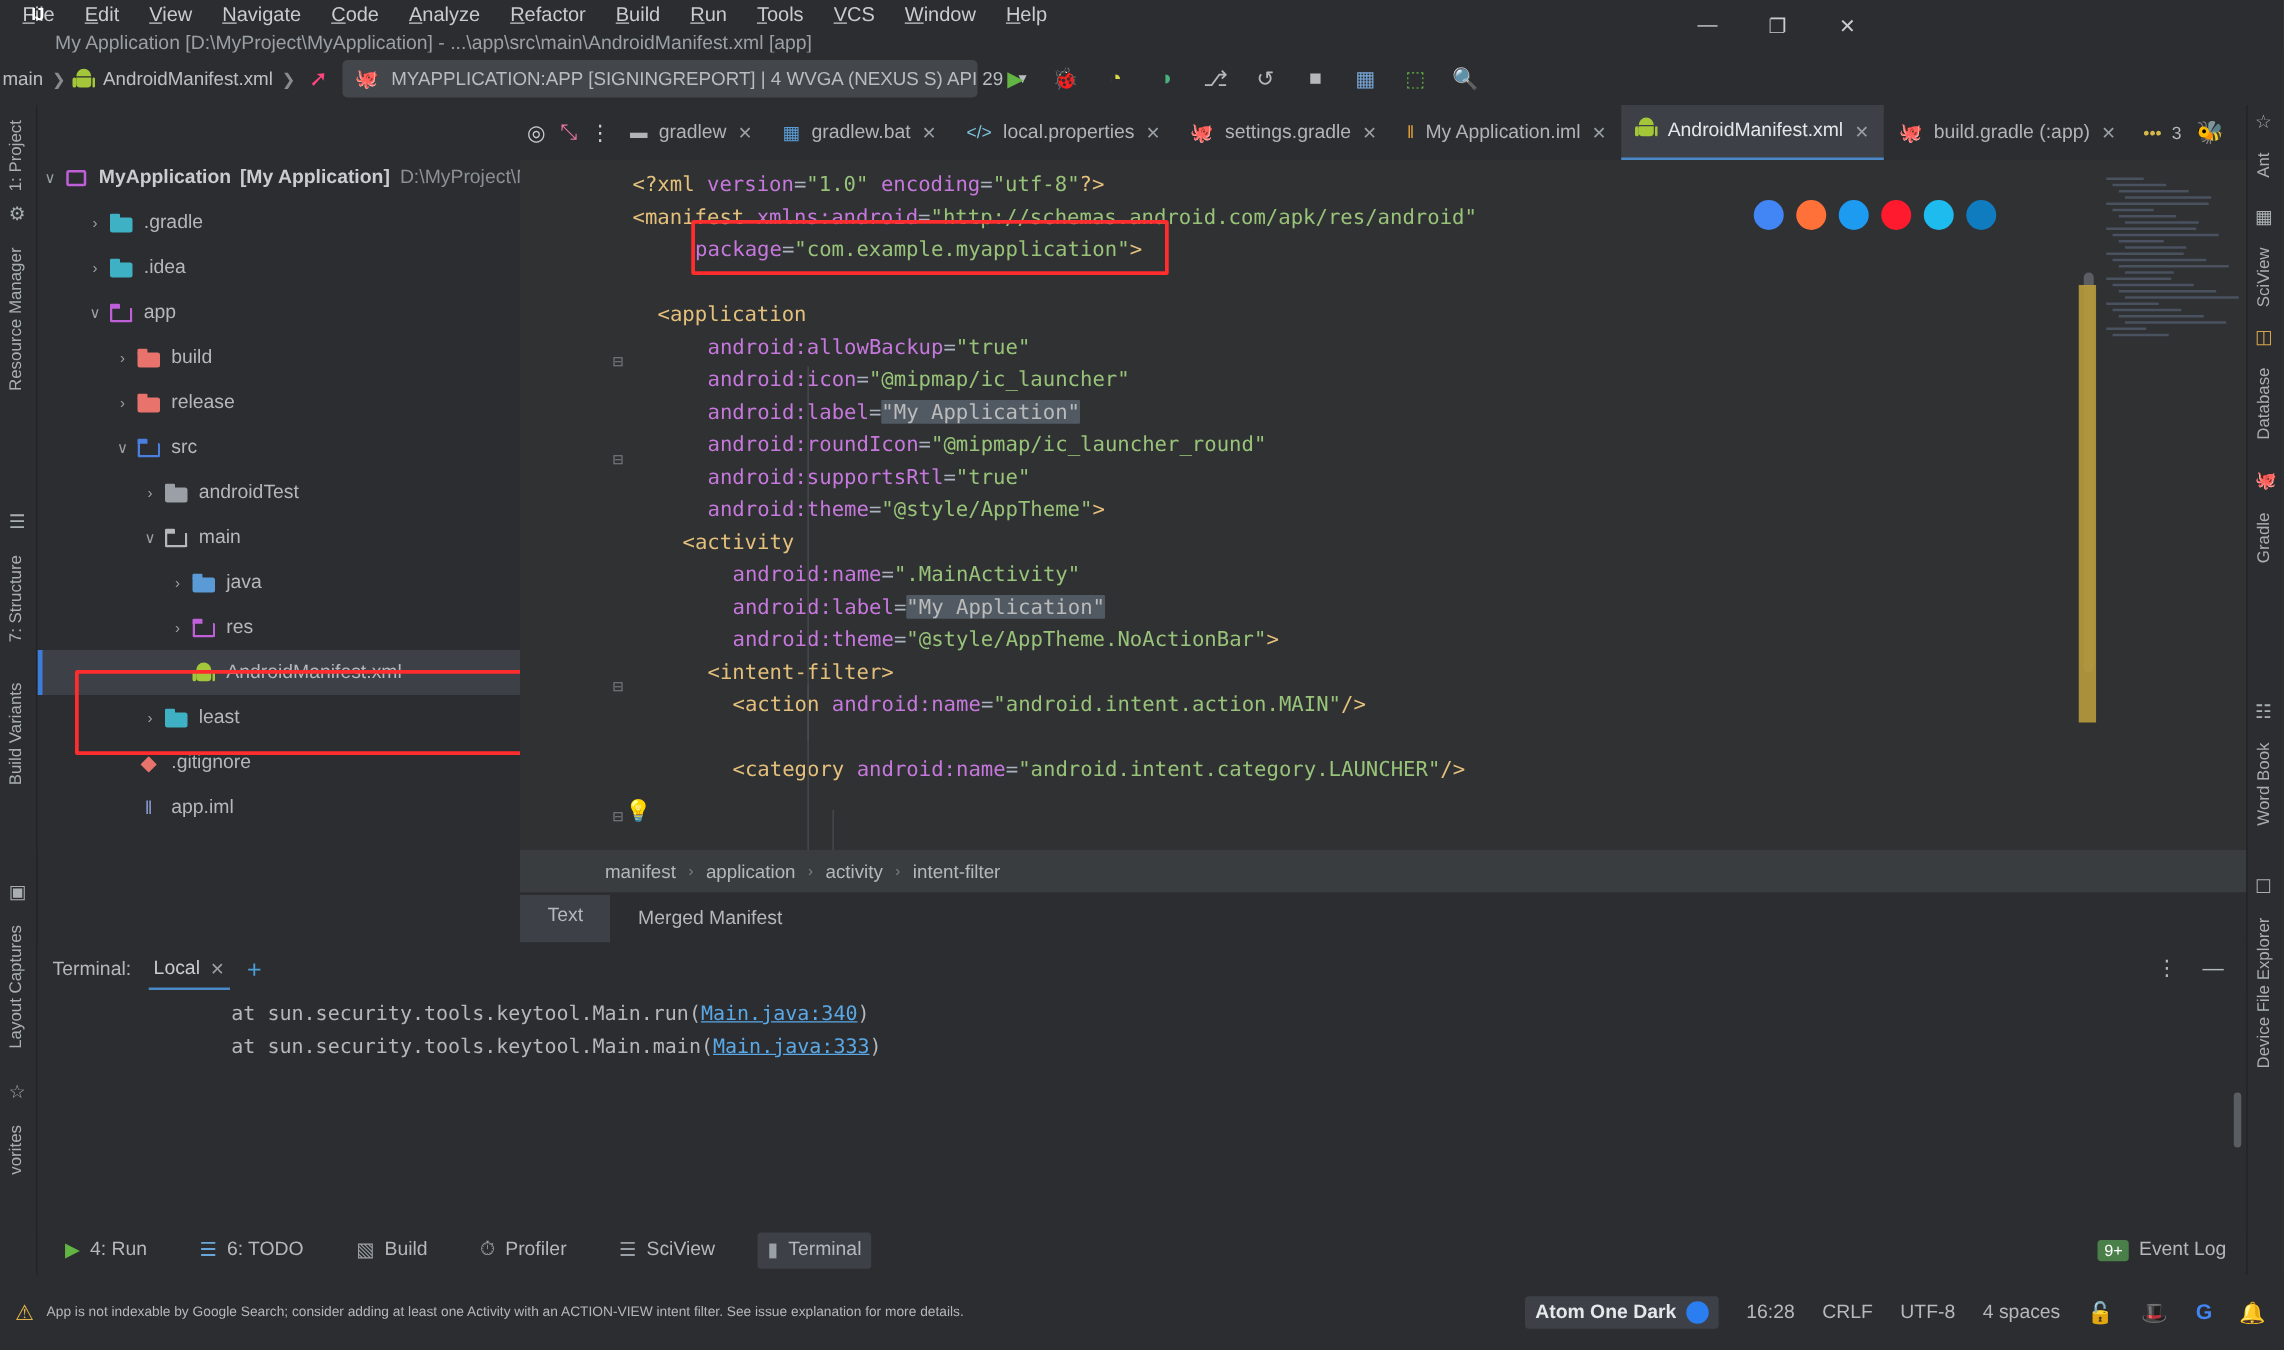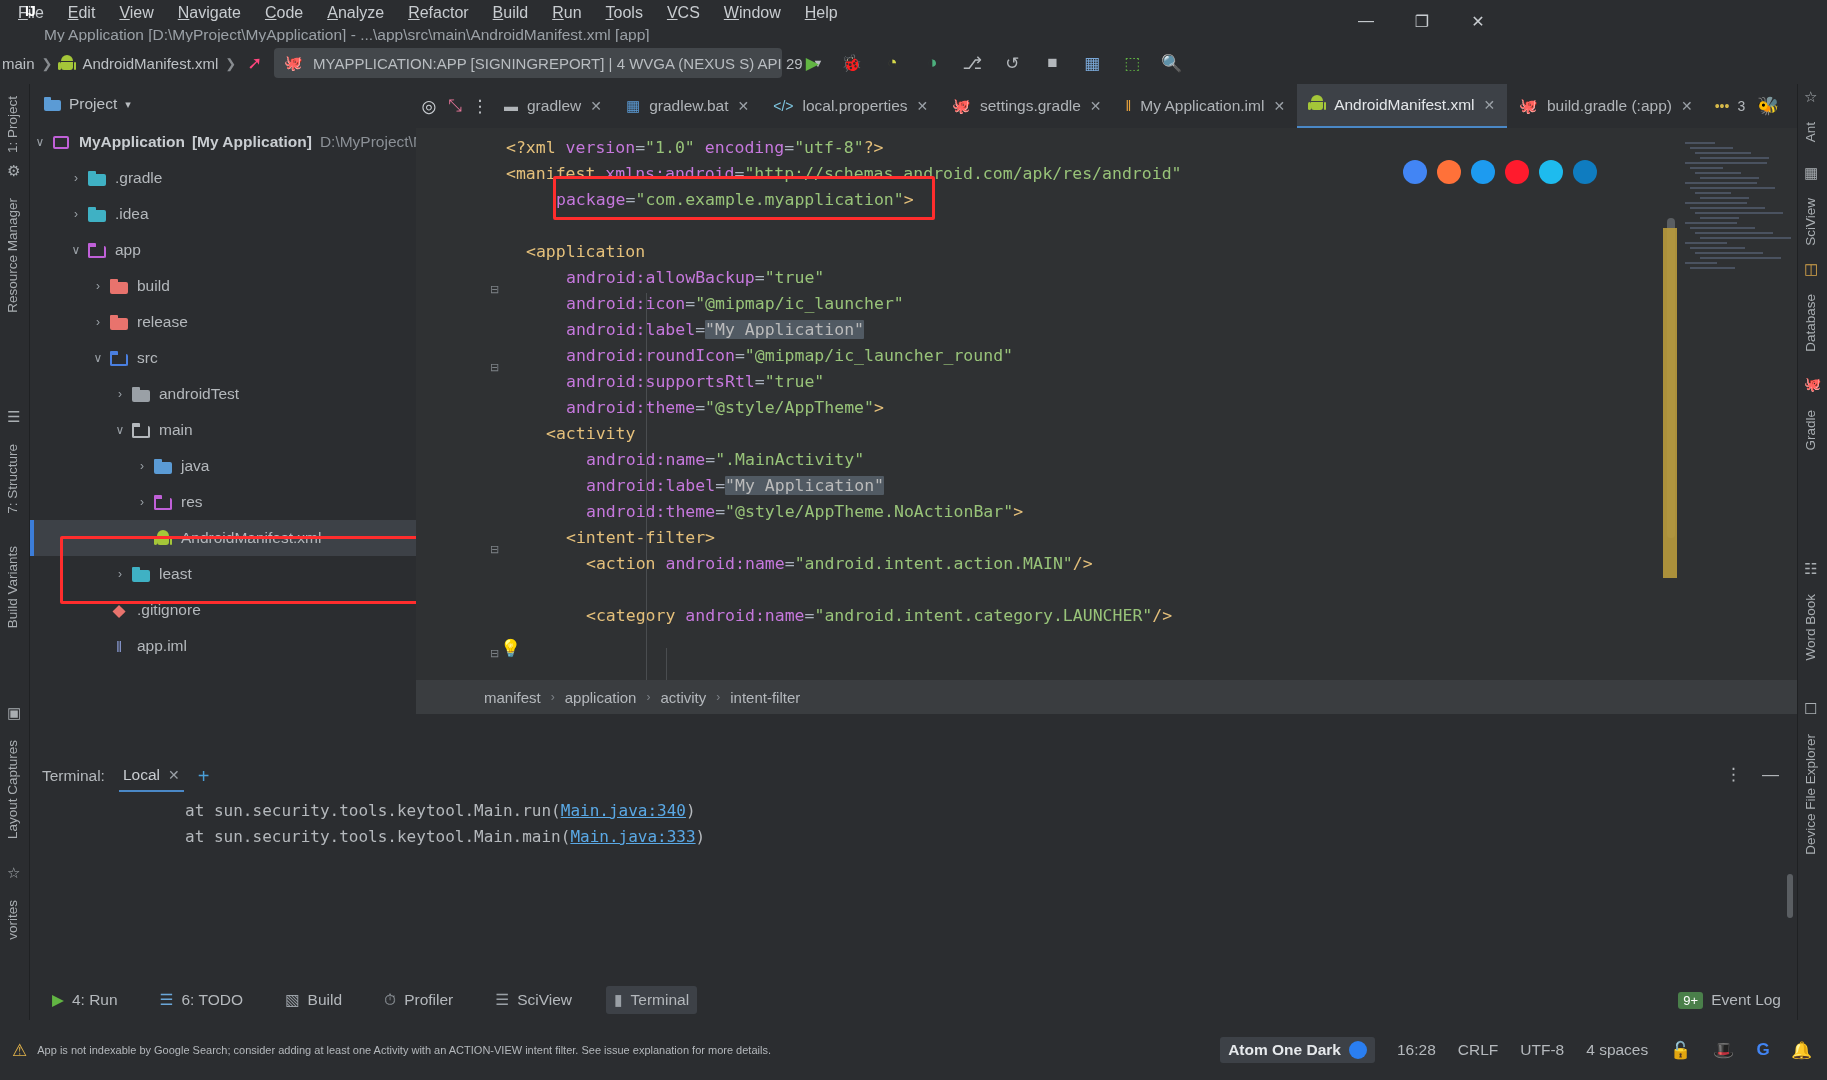--- a/index.html
+++ b/index.html
@@ -304,28 +304,20 @@
     <div style="position:absolute; top:500px; left:5px;">
       <span class="vlabel">Word Book</span>
     </div>
     <div style="position:absolute; top:616px; left:6px; font-size:15px; color:#a9aeb2;">☐</div>
     <div style="position:absolute; top:640px; left:5px;">
       <span class="vlabel">Device File Explorer</span>
     </div>
   </div>
 
   <div class="projpanel">
-    <div class="proj-head">
-      <span class="folder-ic">
-          <i></i>
-          <b></b>
-        </span>
-      <span>Project</span>
-      <span class="chev">▾</span>
-    </div>
     <div class="tree" id="tree">
         <div class="trow">
           <div style="width: 14px;"></div>
           <div class="arrow">∨</div>
           <div class="ico">
             <span style="display:inline-block;width:16px;height:13px;border:2px solid #c060d8;border-radius:2px;"></span>
           </div>
           <span class="nm bold">MyApplication</span>
           <span class="nm bold" style="margin-left: 7px;">[My Application]</span>
           <span class="sub">D:\MyProject\MyA</span>
@@ -615,20 +607,24 @@
   <div class="bcbar" id="bcbar">
       <span>manifest</span>
       <span class="sep">›</span>
       <span>application</span>
       <span class="sep">›</span>
       <span>activity</span>
       <span class="sep">›</span>
       <span>intent-filter</span>
     </div>
 
+  <div class="dtabs" id="dtabs">
+      <div class="dtab active">Text</div>
+      <div class="dtab">Merged Manifest</div>
+    </div>
 
   <div class="termpanel">
     <div class="term-head">
       <span>Terminal:</span>
       <span class="term-tab">
         <span>Local</span>
         <span style="color:#9aa0a6; font-size:14px;">✕</span>
       </span>
       <span class="term-plus">+</span>
       <span class="term-right">

